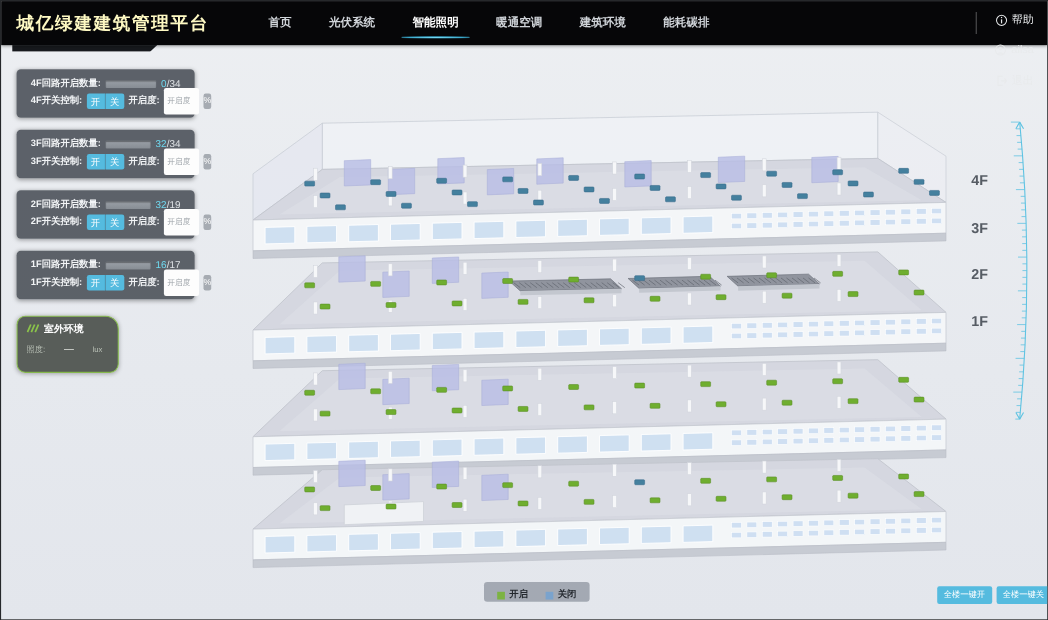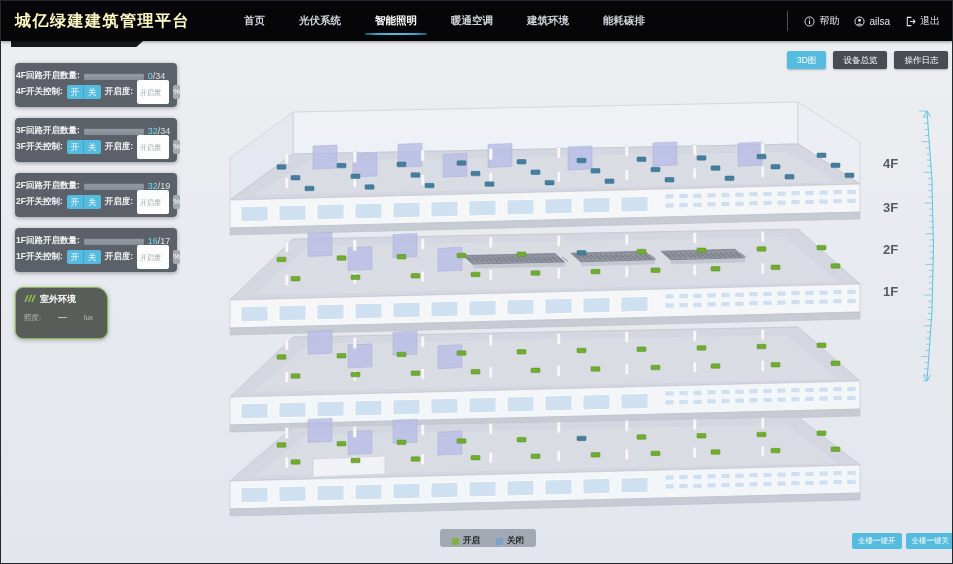--- a/index.html
+++ b/index.html
@@ -13,37 +13,37 @@
             background:#060608; display:flex; align-items:center; z-index:30;
             box-shadow:0 1px 3px rgba(0,0,0,.4); }
   .brand { color:#fef9c3; font-size:16px; font-weight:bold; letter-spacing:1.5px; margin-left:14px; white-space:nowrap; }
   .nav-items { display:flex; margin-left:50px; gap:26px; }
   .nav-item { position:relative; color:#cfd3d8; font-size:10.5px; font-weight:bold;
               padding:6px 4px; cursor:pointer; white-space:nowrap; }
   .nav-item.active { color:#ffffff; }
   .nav-item.active::after { content:""; position:absolute; left:-6px; right:-6px; bottom:-1px; height:2px;
               background:radial-gradient(ellipse at center,#7adef7 0%,#39a8cc 55%,rgba(57,168,204,0) 100%); border-radius:2px; }
   .hdr-right { margin-left:auto; margin-right:12px; display:flex; align-items:center; gap:15px;
-               border-left:1px solid rgba(255,255,255,.3); padding-left:16px; height:20px; }
+               border-left:1px solid rgba(255,255,255,.3); padding-left:16px; height:20px;flex-direction:column; }
   .hdr-link { display:flex; align-items:center; gap:4px; color:#e8eaec; font-size:10px; cursor:pointer; white-space:nowrap; }
   .hdr-link svg { display:block; }
   .nav-tail { position:absolute; left:10px; top:40px; width:132px; height:6px; background:#17191d;
               clip-path:polygon(0 0,100% 0,95% 100%,0 100%); z-index:29; }
 
   
   .toolbar { position:absolute; top:50px; left:786px; display:flex; gap:7px; z-index:20; }
   .tbtn { height:18px; padding:0 10px; font-size:8.5px; color:#fff; border:none; border-radius:2px;
           background:#484d54; cursor:pointer; font-family:inherit; line-height:18px; white-space:nowrap;
           box-shadow:0 1px 2px rgba(0,0,0,.25); }
   .tbtn.active { background:#55bbdf; }
 
   
   .panel { position:absolute; left:14px; width:162px; height:44px; border-radius:4px;
            background:rgba(72,77,85,.88); box-shadow:0 1px 4px rgba(0,0,0,.35);
-           padding:5px 1px; z-index:20; color:#fff; }
+           padding:5px 13px; z-index:20; color:#fff; }
   .prow { display:flex; align-items:center; height:16px; gap:4px; }
   .plbl { font-size:8.5px; font-weight:bold; color:#f2f4f6; white-space:nowrap; }
   .bar { width:60px; height:7px; background:linear-gradient(180deg,#9aa0a7,#878d94); border-radius:1px;
          overflow:hidden; box-shadow:inset 0 1px 1px rgba(0,0,0,.35); }
   .fill { height:100%; background:repeating-linear-gradient(90deg,#5ecbe8 0px,#5ecbe8 3px,#39505e 3px,#39505e 4.5px); }
   .count { font-size:9px; white-space:nowrap; }
   .count i { font-style:normal; }
   .c-open { color:#6fd9f0; }
   .c-rest { color:#dfe3e6; }
   .sw-pair { display:flex; }
@@ -129,25 +129,20 @@
               <path d="M7,1.5 H2.5 V10.5 H7" fill="none" stroke="#e8eaec" stroke-width="1.1"></path>
               <path d="M5.5,6 H11 M8.8,3.6 L11,6 L8.8,8.4" fill="none" stroke="#e8eaec" stroke-width="1.1"></path>
             </svg>
         </span>
         <span>退出</span>
       </div>
     </div>
   </div>
   <div class="nav-tail"></div>
 
-  <div class="toolbar">
-    <button class="tbtn active">3D图</button>
-    <button class="tbtn">设备总览</button>
-    <button class="tbtn">操作日志</button>
-  </div>
 
   <div class="panel" style="top:62px">
     <div class="prow">
       <span class="plbl">4F回路开启数量:</span>
       <span class="bar"><span class="fill" style="width: 0%;"></span></span>
       <span class="count"><i class="c-open">0</i><i class="c-rest">/34</i></span>
     </div>
     <div class="prow">
       <span class="plbl">4F开关控制:</span>
       <span class="sw-pair">

